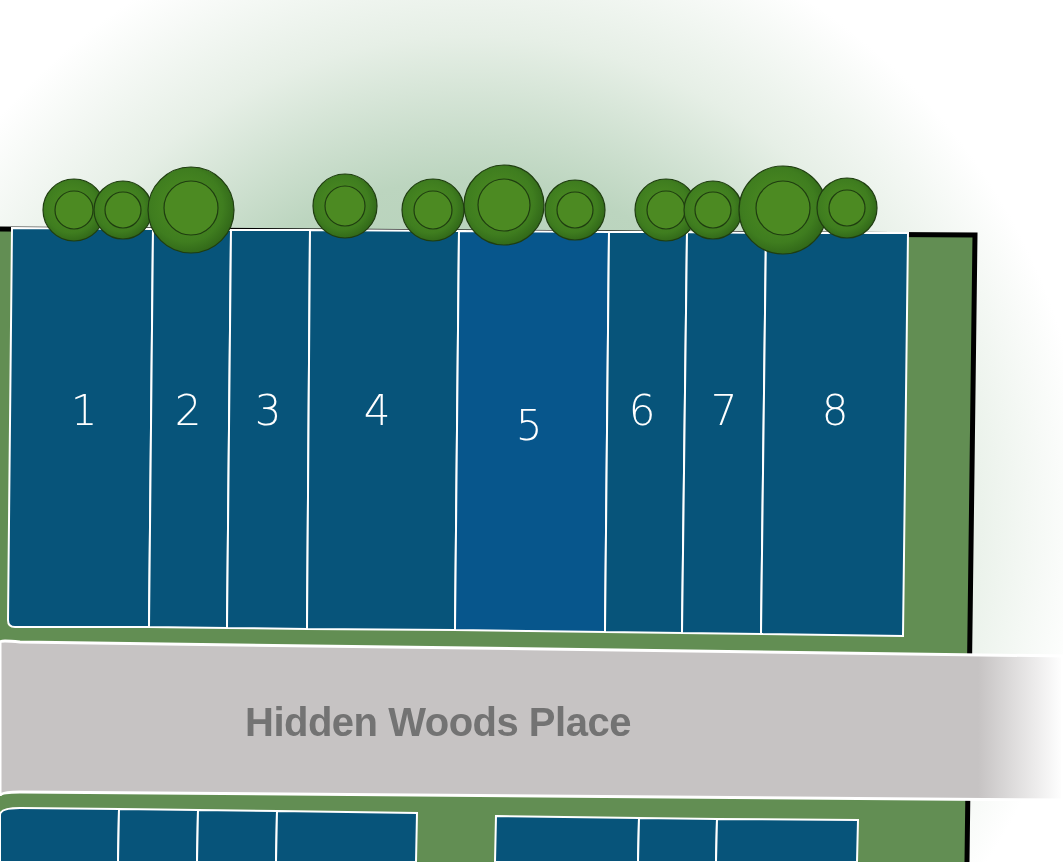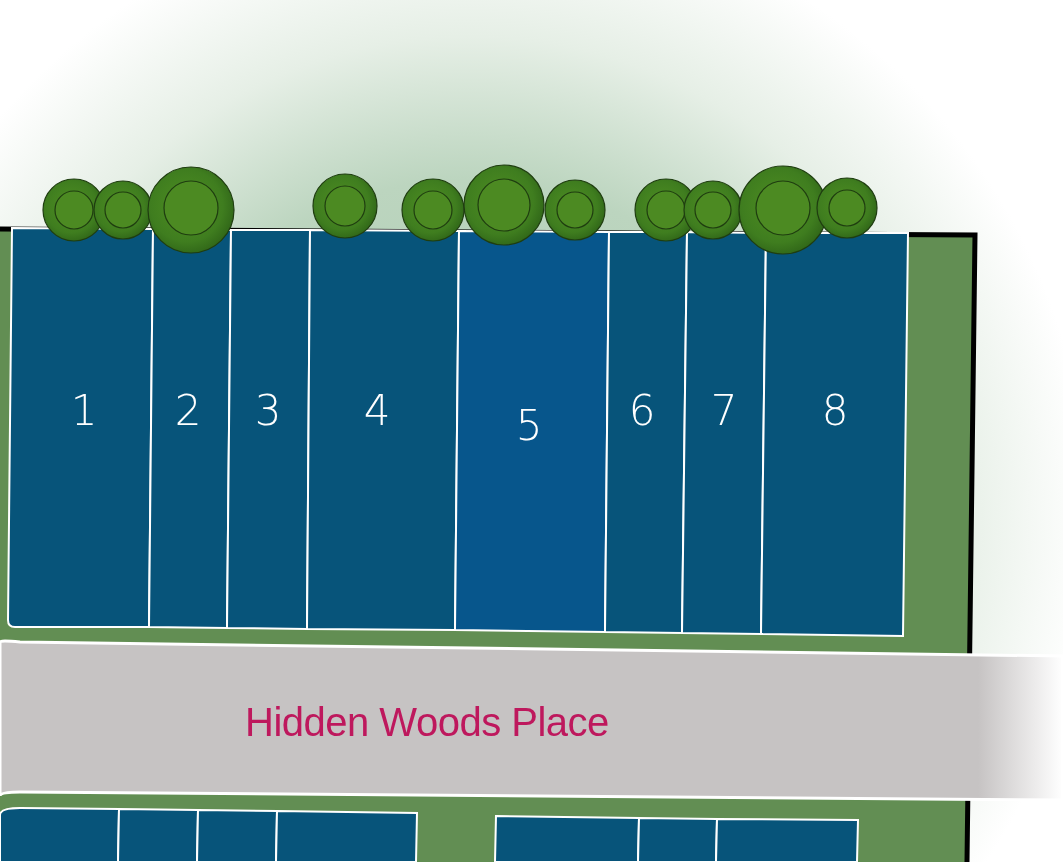--- a/index.html
+++ b/index.html
@@ -2,21 +2,21 @@
 <html><head>
 <meta charset="utf-8">
 <style>
   html, body { margin:0; padding:0; }
   body { width:1063px; height:862px; overflow:hidden; background:#ffffff; position:relative;
          font-family:"DejaVu Sans", sans-serif; }
   #map { position:absolute; left:0; top:0; width:1063px; height:862px; }
   .lot-label { position:absolute; color:#ffffff; font-size:42px; font-family:"DejaVu Sans", sans-serif;
                font-weight:300; transform:translateX(-50%); line-height:1; pointer-events:none; }
   .street-label { position:absolute; left:245px; top:700px; font-family:"Liberation Sans", sans-serif;
-                  font-weight:normal; font-size:40px; color:#be185d; letter-spacing:-0.5px; }
+                  font-weight:bold; font-size:40px; color:#737373; letter-spacing:-0.5px; }
 </style>
 </head>
 <body>
 
 <svg id="map" viewBox="0 0 1063 862" width="1063" height="862" xmlns="http://www.w3.org/2000/svg">
   <defs>
     <radialGradient id="haze" cx="470" cy="520" r="620" gradientUnits="userSpaceOnUse">
       <stop offset="0" stop-color="#a9c9ae"></stop>
       <stop offset="0.55" stop-color="#bcd5bf"></stop>
       <stop offset="0.78" stop-color="#e6efe6"></stop>

